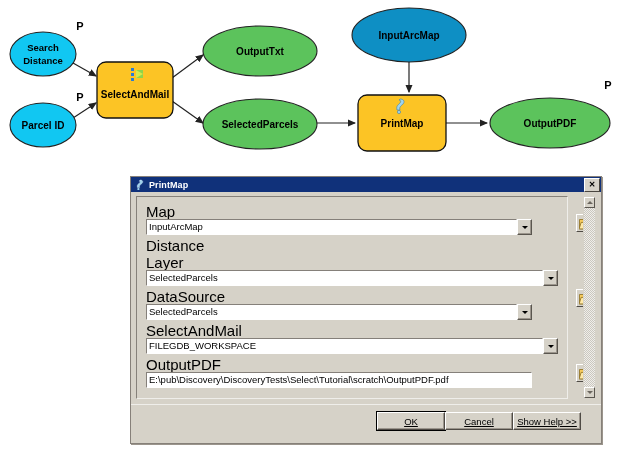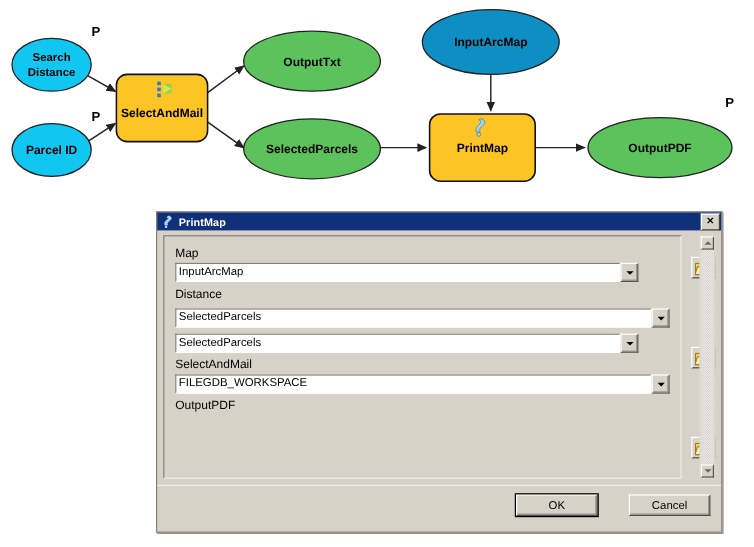--- a/index.html
+++ b/index.html
@@ -75,21 +75,21 @@
     position:absolute;left:5px;top:4px;width:432px;height:203px;
     background:#d6d2c8;
     border:1px solid #86817a;
     border-right-color:#efeeea;border-bottom-color:#efeeea;
     box-sizing:border-box;
     padding:9px 9px 0 9px;
     overflow:hidden;
   }
   .field{margin-bottom:5px;}
   .field .lbl{
-    font-size:10px;color:#000;line-height:12px;
+    font-size:15px;color:#000;line-height:12px;
     font-family:"Liberation Sans", sans-serif;
     margin-bottom:1px;
   }
   .ctrlrow{display:flex;align-items:stretch;height:16px;}
   .txt{
     flex:1 1 auto;background:#fff;
     border:1px solid #85807a;
     border-right-color:#fff;border-bottom-color:#fff;
     font-size:9.5px;color:#000;line-height:14px;
     font-family:"Liberation Sans", sans-serif;
@@ -143,22 +143,22 @@
     border-left:3px solid transparent;border-right:3px solid transparent;}
   .sbtn.up i{border-bottom:3px solid #6b665f;}
   .sbtn.down i{border-top:3px solid #6b665f;}
 
   #btnbar{
     position:absolute;left:0;bottom:0;width:100%;height:39px;
     border-top:1px solid #efeeea;
     box-sizing:border-box;
   }
   #btnrow{
-    position:absolute;right:9px;top:7px;
-    display:flex;gap:26px;
+    position:absolute;right:20px;top:7px;
+    display:flex;gap:0;text-decoration:underline;
   }
   .dbtn{
     width:68px;height:18px;
     background:#d6d2c8;
     border:1px solid #fff;border-right-color:#4f4b45;border-bottom-color:#4f4b45;
     box-shadow:inset -1px -1px 0 #9b958c;
     font-size:9.5px;color:#000;
     font-family:"Liberation Sans", sans-serif;
     display:flex;align-items:center;justify-content:center;
     cursor:pointer;box-sizing:border-box;
@@ -264,49 +264,54 @@
               <i></i>
             </div>
         </div>
       </div>
 
       <div class="field">
         <div class="lbl">Distance</div>
       </div>
 
       <div class="field">
+        <div class="lbl">Layer</div>
         <div class="ctrlrow">
           <div class="txt">SelectedParcels</div>
           <div class="ddbtn">
               <i></i>
             </div>
         </div>
       </div>
 
       <div class="field">
+        <div class="lbl">DataSource</div>
         <div class="ctrlrow" style="padding-right:26px;">
           <div class="txt">SelectedParcels</div>
           <div class="ddbtn">
               <i></i>
             </div>
         </div>
       </div>
 
       <div class="field">
         <div class="lbl">SelectAndMail</div>
         <div class="ctrlrow">
           <div class="txt">FILEGDB_WORKSPACE</div>
           <div class="ddbtn">
               <i></i>
             </div>
         </div>
       </div>
 
       <div class="field">
         <div class="lbl">OutputPDF</div>
+        <div class="ctrlrow" style="padding-right:26px;">
+          <div class="txt">E:\pub\Discovery\DiscoveryTests\Select\Tutorial\scratch\OutputPDF.pdf</div>
+        </div>
       </div>
 
     </div>
 
     <div class="browse" style="top:22px;">
       <svg width="15" height="13" viewBox="0 0 15 13">
         <path d="M0.5,2.5 h5 l1.2,1.4 h7.8 v8 h-14 z" fill="#f5c95c" stroke="#8a6d20" stroke-width="0.8"></path>
         <path d="M2.2,5.4 h12.3 l-2.1,6.5 h-12.3 z" fill="#ffe9a8" stroke="#8a6d20" stroke-width="0.8"></path>
         <path d="M11.2,0.6 v3.2 M9.6,2.2 h3.2" stroke="#2761c4" stroke-width="1.4"></path>
       </svg>
@@ -334,16 +339,17 @@
           <i></i>
         </div>
     </div>
 
   </div>
 
   <div id="btnbar">
     <div id="btnrow">
       <div class="dbtn default">OK</div>
       <div class="dbtn">Cancel</div>
+      <div class="dbtn">Show Help &gt;&gt;</div>
     </div>
   </div>
 
 </div>
 
 </body></html>

